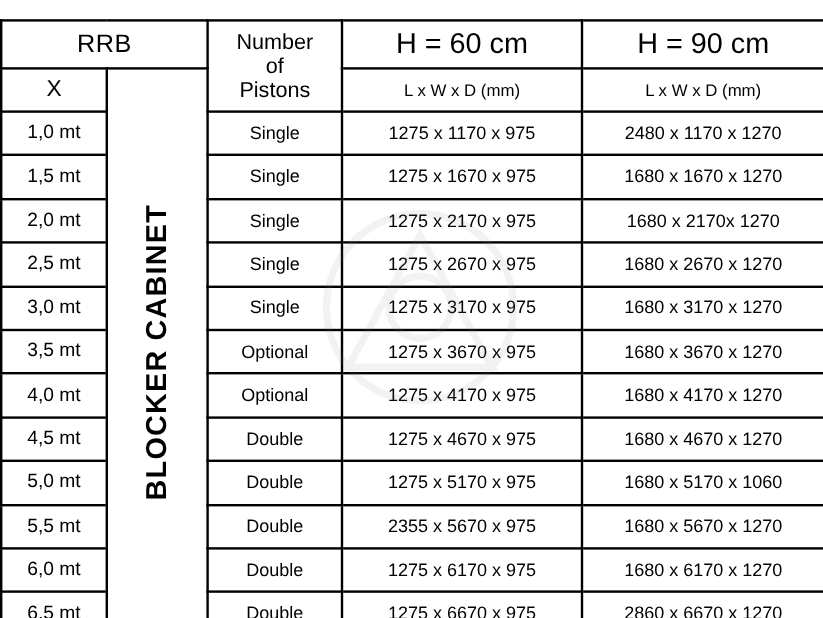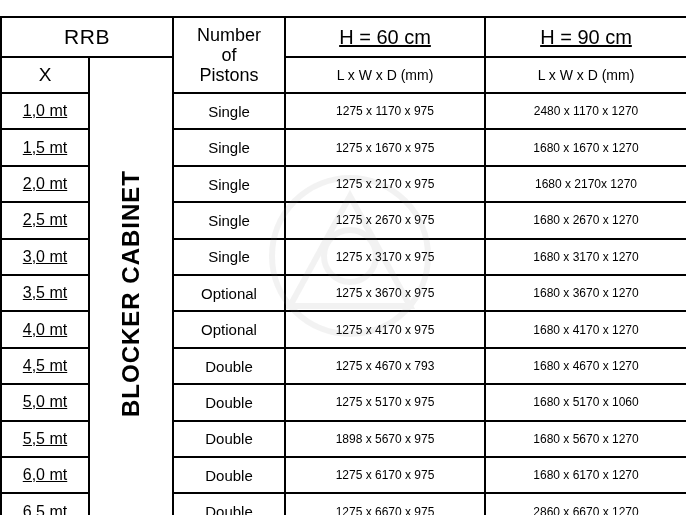--- a/index.html
+++ b/index.html
@@ -45,42 +45,40 @@
     font-size: 21px;
     font-weight: bold;
     letter-spacing: 0.5px;
   }
   .hdr-pistons {
     font-size: 18px;
     font-weight: bold;
     line-height: 1.12;
   }
   .hdr-h {
-    font-size: 20px;
-    font-weight: bold;
-    text-decoration: underline;
+    font-size: 24px;
+    font-weight: bold;
   }
   .hdr-x {
     font-size: 19px;
     font-weight: bold;
   }
   .hdr-lwd {
     font-size: 14px;
     font-weight: bold;
   }
   .cell-x {
     font-size: 16px;
-    text-decoration: underline;
   }
   .cell-pist {
     font-size: 15px;
     border-radius: 18px;
   }
   .cell-dim {
-    font-size: 12px;
+    font-size: 15px;
   }
   .vert-cab {
     position: relative;
     height: 100%;
   }
   .vert-cab .vtext {
     display: block;
     writing-mode: vertical-rl;
     transform: rotate(180deg);
     font-size: 24px;
@@ -172,33 +170,33 @@
       </tr>
       <tr>
         <td class="cell-x">4,0 mt</td>
         <td class="cell-pist">Optional</td>
         <td class="cell-dim">1275 x 4170 x 975</td>
         <td class="cell-dim">1680 x 4170 x 1270</td>
       </tr>
       <tr>
         <td class="cell-x">4,5 mt</td>
         <td class="cell-pist">Double</td>
-        <td class="cell-dim">1275 x 4670 x 793</td>
+        <td class="cell-dim">1275 x 4670 x 975</td>
         <td class="cell-dim">1680 x 4670 x 1270</td>
       </tr>
       <tr>
         <td class="cell-x">5,0 mt</td>
         <td class="cell-pist">Double</td>
         <td class="cell-dim">1275 x 5170 x 975</td>
         <td class="cell-dim">1680 x 5170 x 1060</td>
       </tr>
       <tr>
         <td class="cell-x">5,5 mt</td>
         <td class="cell-pist">Double</td>
-        <td class="cell-dim">1898 x 5670 x 975</td>
+        <td class="cell-dim">2355 x 5670 x 975</td>
         <td class="cell-dim">1680 x 5670 x 1270</td>
       </tr>
       <tr>
         <td class="cell-x">6,0 mt</td>
         <td class="cell-pist">Double</td>
         <td class="cell-dim">1275 x 6170 x 975</td>
         <td class="cell-dim">1680 x 6170 x 1270</td>
       </tr>
       <tr>
         <td class="cell-x">6,5 mt</td>

